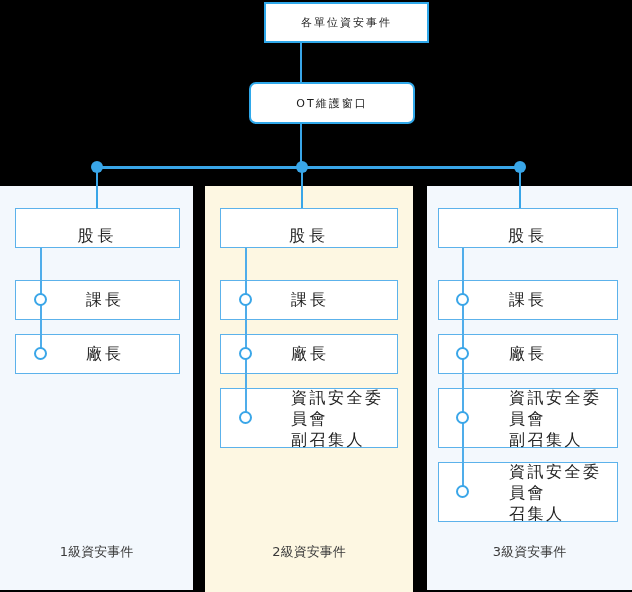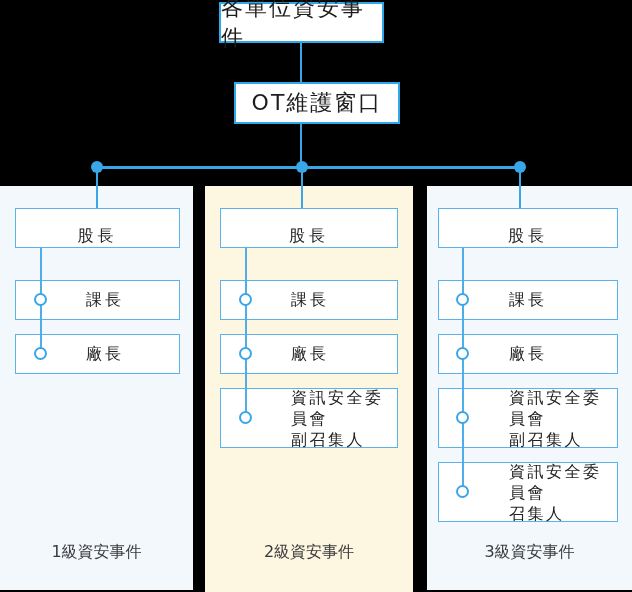--- a/index.html
+++ b/index.html
@@ -5,21 +5,21 @@
   html,body{margin:0;padding:0;background:#000;}
   .stage{
     position:relative;width:632px;height:592px;background:#000;
     font-family:"DejaVu Sans","Liberation Sans",sans-serif;
     color:#222;overflow:hidden;
   }
   
   .hbox{
     position:absolute;background:#fff;border:2.5px solid #2FA8EA;
     box-sizing:border-box;display:flex;align-items:center;justify-content:center;
-    font-size:22px;letter-spacing:2px;color:#1d1d1d;
+    font-size:11px;letter-spacing:2px;color:#1d1d1d;margin-left:45px;
   }
   
   .vline{position:absolute;width:2px;background:#39A6E8;}
   .hline{position:absolute;height:3px;background:#39A6E8;}
   .dot{position:absolute;width:12px;height:12px;border-radius:50%;background:#39A6E8;}
   .stub{position:absolute;width:2px;background:#39A6E8;z-index:5;}
   
   .col{position:absolute;top:186px;}
   .col.blue{background:#F3F8FD;height:404px;}
   .col.cream{background:#FDF7E2;height:406px;}
@@ -32,33 +32,33 @@
   .node.step{display:flex;align-items:center;padding-left:70px;letter-spacing:3px;}
   .node.tall{flex-direction:column;align-items:flex-start;justify-content:center;
     line-height:21px;letter-spacing:2.5px;}
   .colline{position:absolute;width:2px;background:#4FADEA;z-index:2;}
   .ring{
     position:absolute;width:9px;height:9px;border-radius:50%;
     border:2px solid #3AA6E8;background:#fff;z-index:3;
   }
   .lvl{
     position:absolute;left:0;width:100%;text-align:center;
-    font-size:16px;line-height:22px;color:#3a3a3a;top:355px;
+    font-size:13px;line-height:22px;color:#3a3a3a;top:355px;
   }
 </style>
 </head>
 <body>
 
 <div class="stage">
 
   <div class="hbox" style="left:219px;top:2px;width:165px;height:41px;">
     <span>各單位資安事件</span>
   </div>
   <div class="vline" style="left:300px;top:43px;height:39px;"></div>
-  <div class="hbox" style="left:234px;top:82px;width:166px;height:42px;">
+  <div class="hbox" style="left:204px;top:82px;width:166px;height:42px;border-radius:7px;">
     <span>OT維護窗口</span>
   </div>
   <div class="vline" style="left:300px;top:124px;height:42px;"></div>
 
   <div class="hline" style="left:97px;top:166px;width:423px;"></div>
   <div class="dot" style="left:91px;top:161px;"></div>
   <div class="dot" style="left:296px;top:161px;"></div>
   <div class="dot" style="left:514px;top:161px;"></div>
 
   <div class="col blue" style="left:0;width:193px;">

